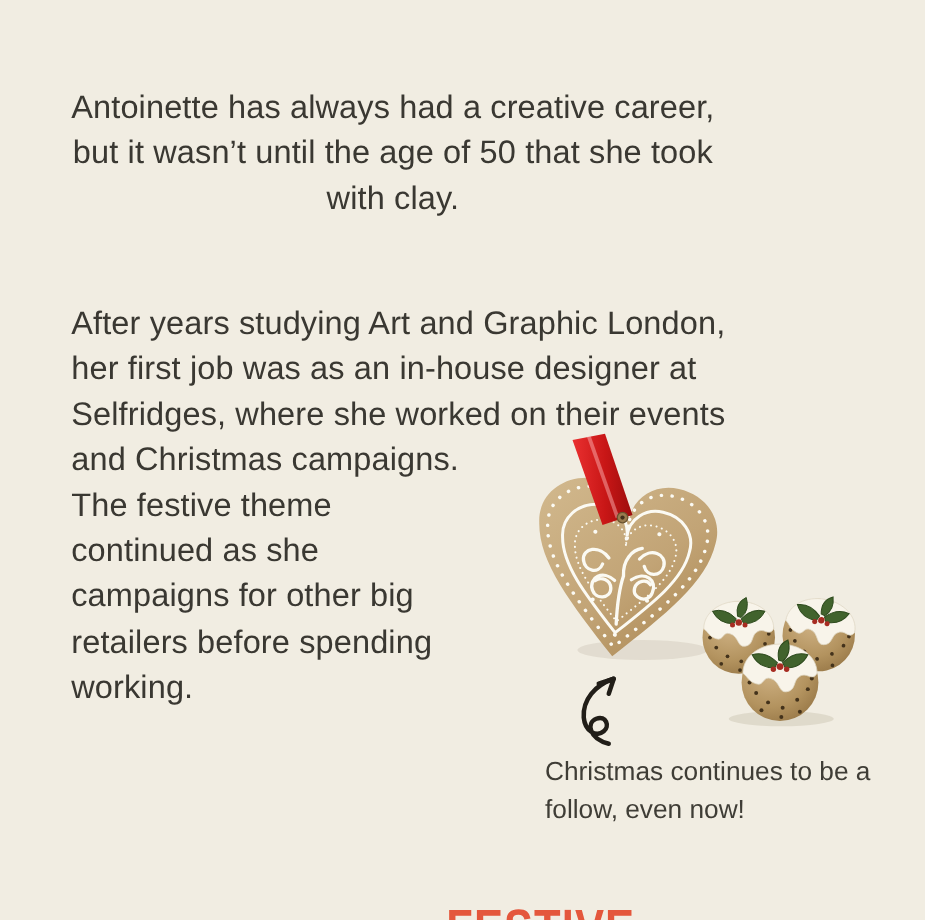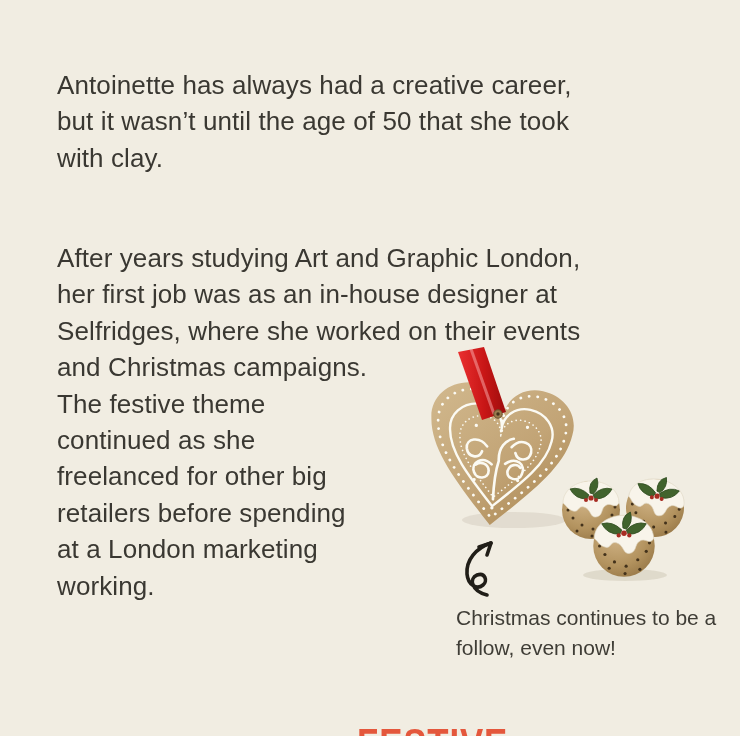--- a/index.html
+++ b/index.html
@@ -12,29 +12,28 @@
   }
   .para{
     position:absolute;
     left:57px;
     color:#3a3832;
     font-size:26px;
     line-height:36.4px;
     letter-spacing:0.1px;
   }
   .para .line{white-space:nowrap;}
-  .p1{top:67px;}
+  .p1{top:67px;text-align:center;}
   .p2{top:240px;}
   .figure-caption{
     position:absolute;
     left:436px;top:603px;
     color:#3f3d36;
     font-size:21px;
     line-height:30px;
-    margin-left:20px;
   }
   .figure-caption .cap-line{white-space:nowrap;}
   .ornament-svg{position:absolute;}
   .heart-svg{left:414px;top:344px;}
   .puddings-svg{left:553px;top:468px;}
   .arrow-svg{left:447px;top:534px;}
   .partial-logo{
     position:absolute;
     left:357px;top:722px;
     font-size:40px;
@@ -58,23 +57,22 @@
       <div class="line">with clay.</div>
     </div>
 
   <div class="para p2">
       <div class="line">After years studying Art and Graphic London,</div>
       <div class="line">her first job was as an in-house designer at</div>
       <div class="line">Selfridges, where she worked on their events</div>
       <div class="line">and Christmas campaigns.</div>
       <div class="line">The festive theme</div>
       <div class="line">continued as she</div>
-      <div class="line">freelanced for other big</div>
+      <div class="line">campaigns for other big</div>
       <div class="line">retailers before spending</div>
-      <div class="line">at a London marketing</div>
       <div class="line">working.</div>
     </div>
 
   <svg class="ornament-svg heart-svg" width="172" height="188" viewBox="0 0 172 188">
     <defs>
       <linearGradient id="heartG" x1="0" y1="0" x2="1" y2="1">
         <stop offset="0" stop-color="#d2b98e"></stop>
         <stop offset="0.55" stop-color="#c2a476"></stop>
         <stop offset="1" stop-color="#a8844e"></stop>
       </linearGradient>

